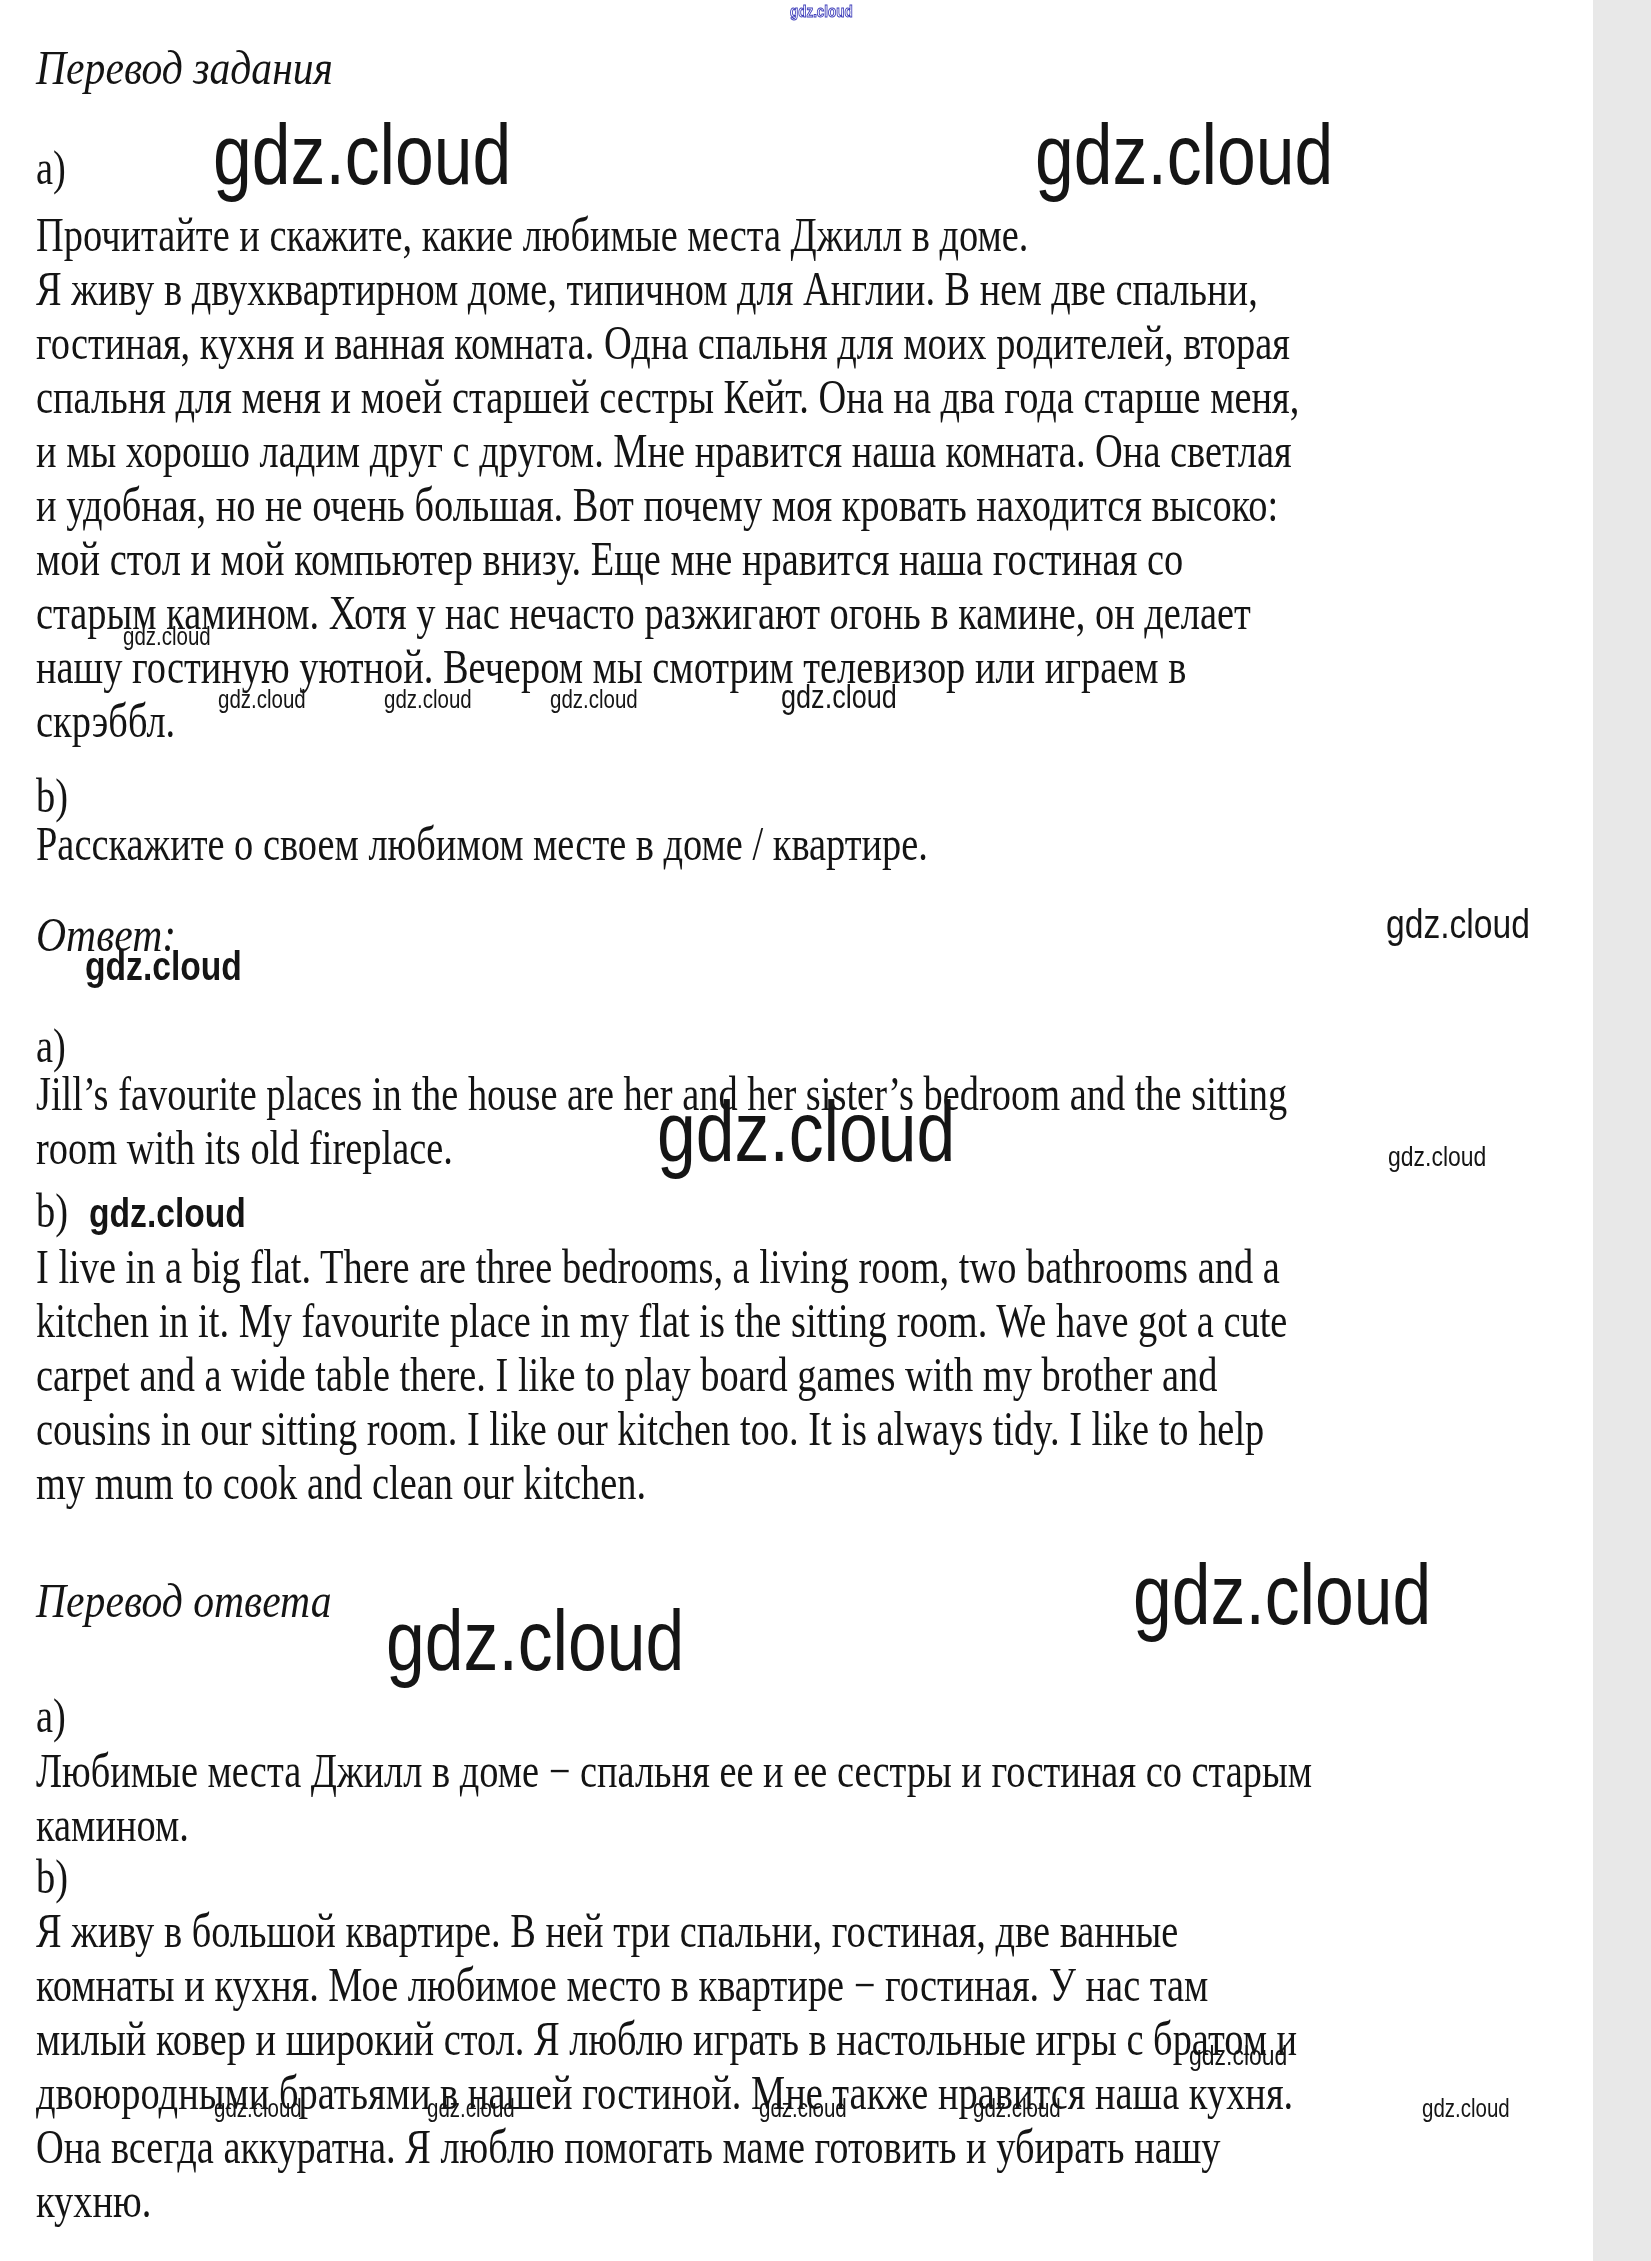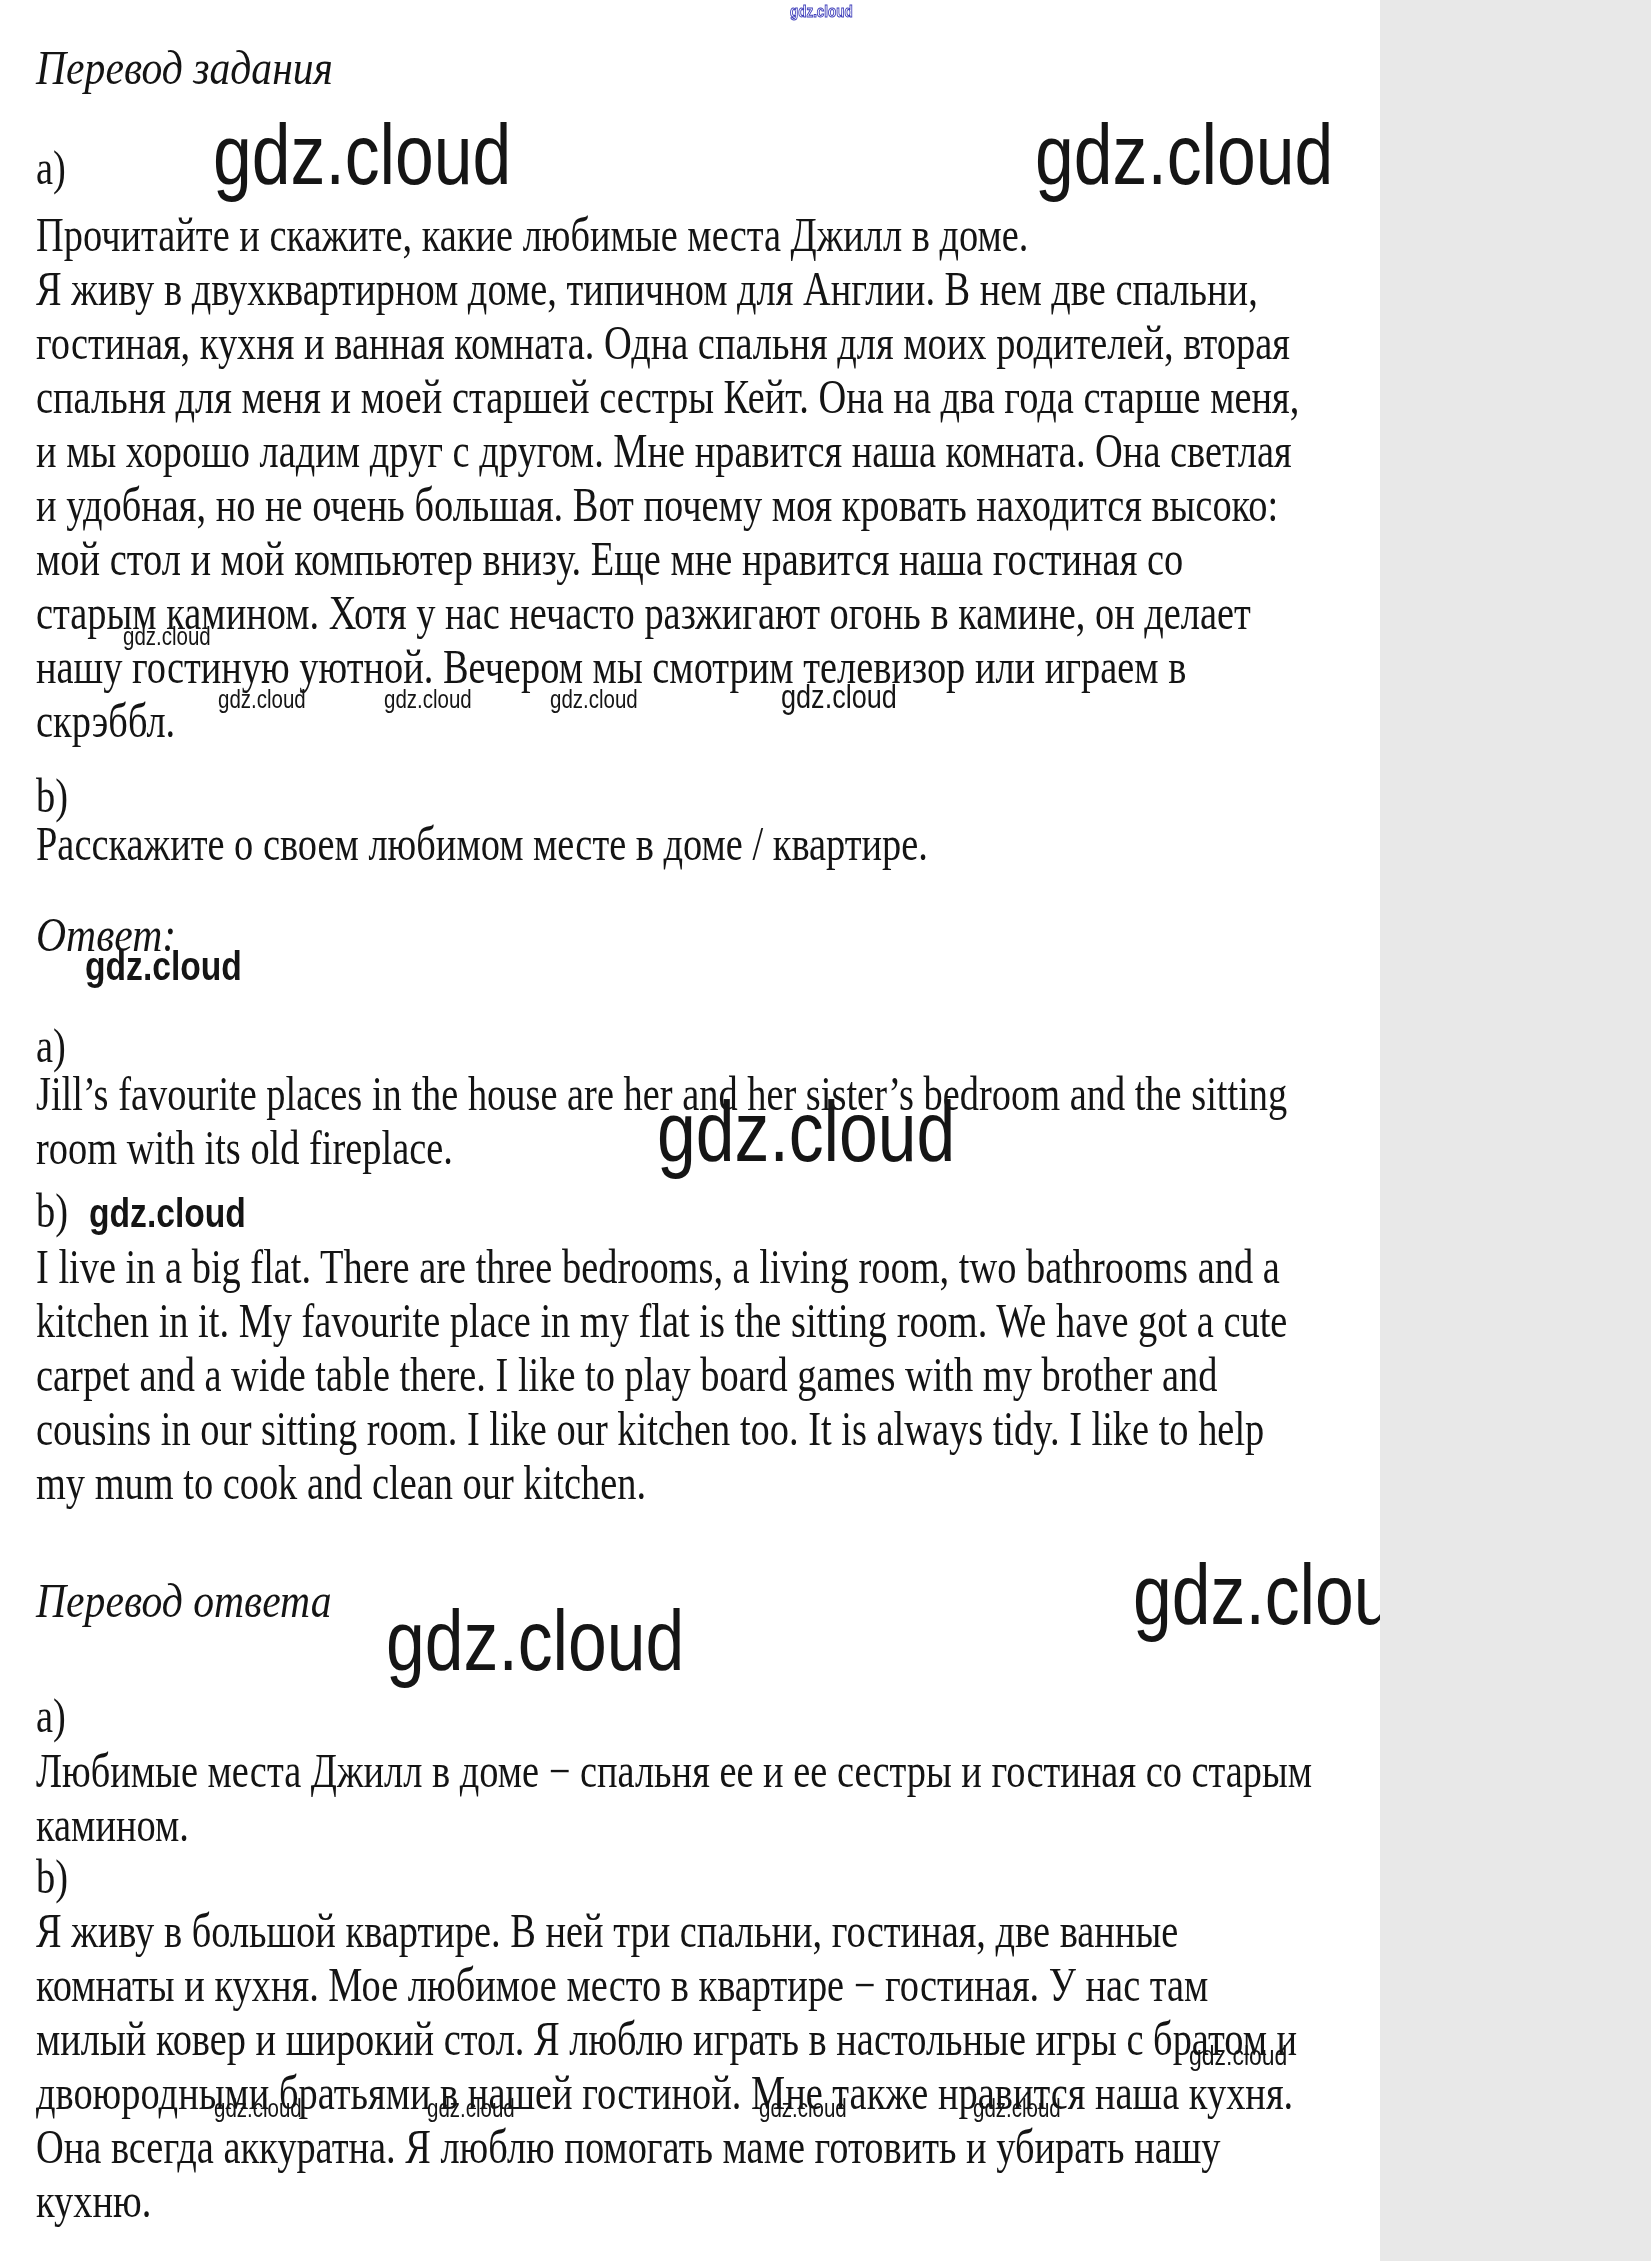--- a/index.html
+++ b/index.html
@@ -1,18 +1,18 @@
 <!DOCTYPE html>
 <html style="font-size:13px"><head>
 <meta charset="utf-8">
 <style>
   html,body{margin:0;padding:0;background:#e8e8e8;}
   .page{
     position:relative;
-    width:1380px;
+    width:1593px;
     height:2261px;
     background:#ffffff;
     overflow:hidden;
     font-family:"Liberation Serif", serif;
     color:#141414;
   }
   
   .t{
     position:absolute;
     transform:scaleX(0.80);

